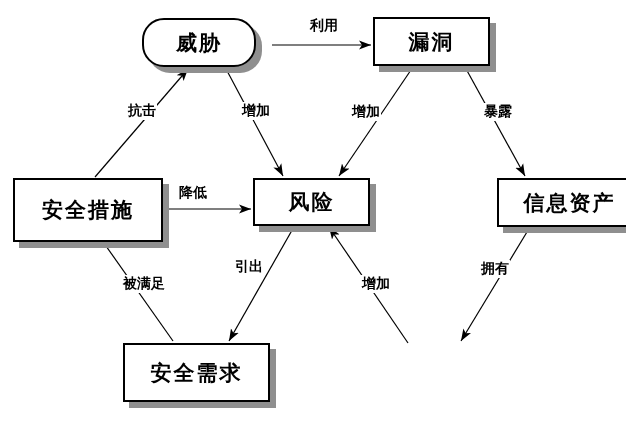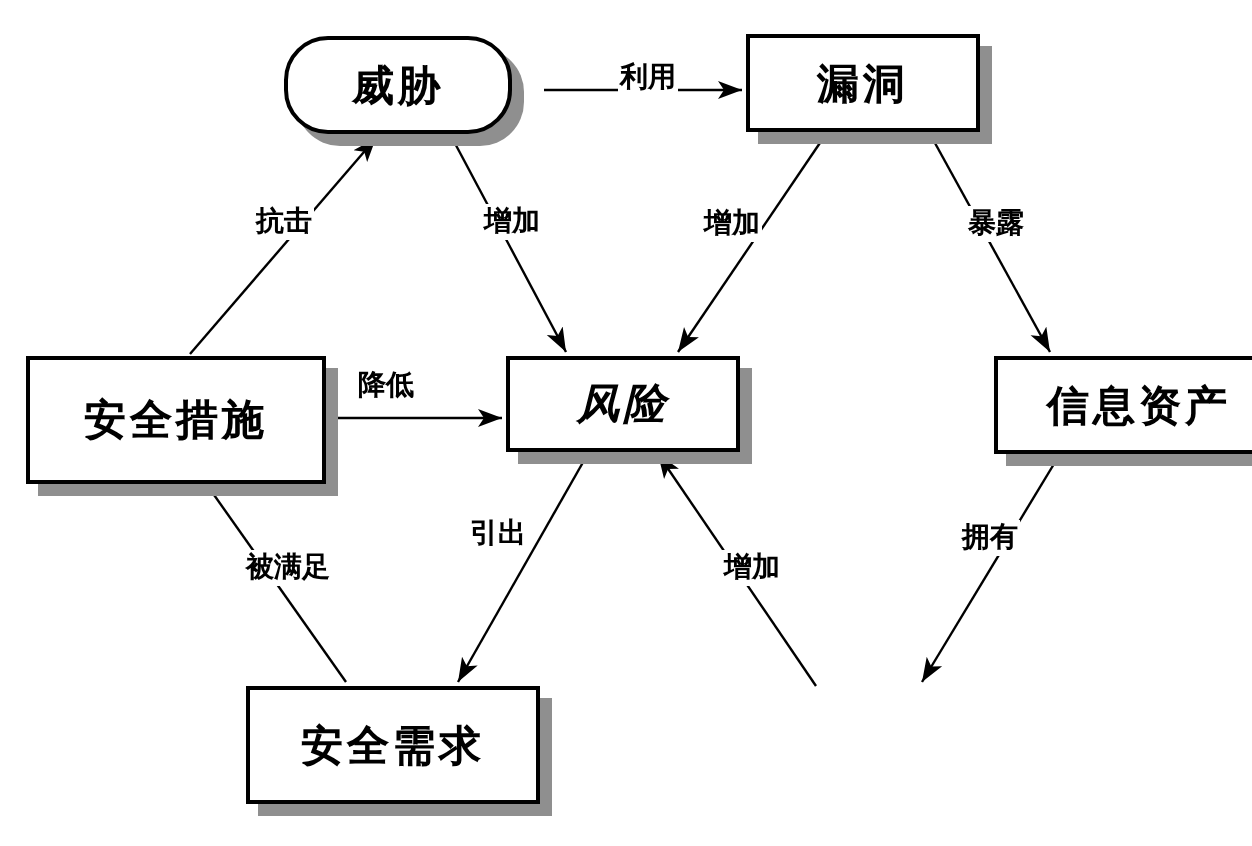--- a/index.html
+++ b/index.html
@@ -72,34 +72,34 @@
   </div>
 
   <div class="node" style="left:373px; top:17px; width:117px; height:49px;">
     <span>漏洞</span>
   </div>
 
   <div class="node" style="left:13px; top:178px; width:150px; height:64px;">
     <span>安全措施</span>
   </div>
 
-  <div class="node" style="left:253px; top:178px; width:117px; height:48px;font-style:italic;">
+  <div class="node" style="left:253px; top:178px; width:117px; height:48px;">
     <span>风险</span>
   </div>
 
   <div class="node" style="left:465px; top:178px; width:145px; height:49px;margin-left:32px;">
     <span>信息资产</span>
   </div>
 
   <div class="node" style="left:123px; top:343px; width:147px; height:59px;">
     <span>安全需求</span>
   </div>
 
 
-  <div class="edge-label" style="left:324px; top:39px;">利用</div>
+  <div class="edge-label" style="left:324px; top:26px;">利用</div>
   <div class="edge-label" style="left:142px; top:111px;">抗击</div>
   <div class="edge-label" style="left:256px; top:111px;">增加</div>
   <div class="edge-label" style="left:366px; top:112px;">增加</div>
   <div class="edge-label" style="left:498px; top:112px;">暴露</div>
   <div class="edge-label" style="left:193px; top:193px;">降低</div>
   <div class="edge-label" style="left:144px; top:284px;text-align:right;">被满足</div>
   <div class="edge-label" style="left:249px; top:267px;">引出</div>
   <div class="edge-label" style="left:376px; top:284px;">增加</div>
   <div class="edge-label" style="left:495px; top:269px;">拥有</div>
 

